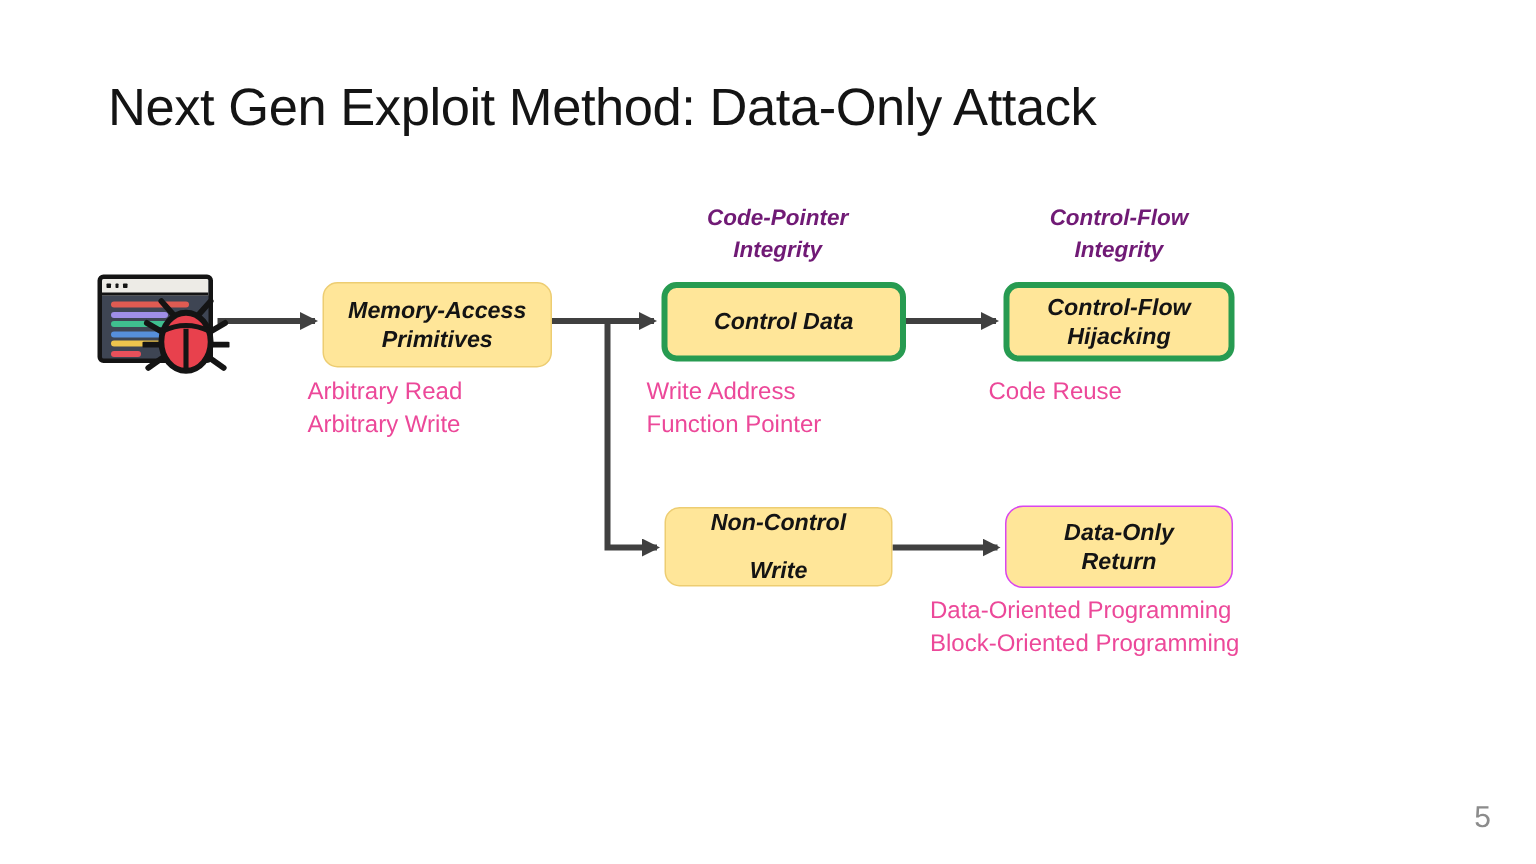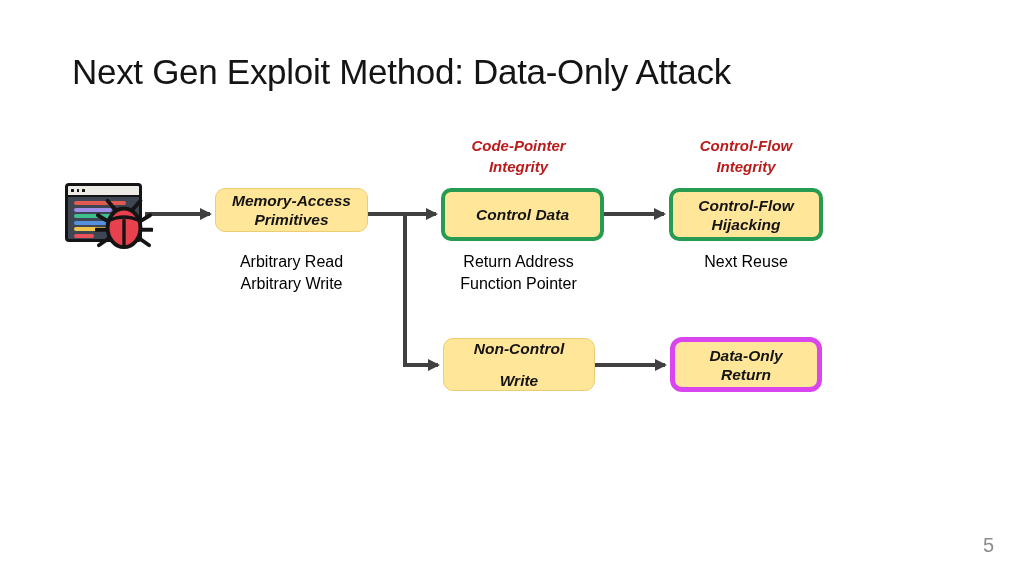--- a/index.html
+++ b/index.html
@@ -20,38 +20,38 @@
 
   
   .node{
     position:absolute;box-sizing:border-box;
     background:#FFE699;border:1px solid #EDCD72;border-radius:10px;
     display:flex;flex-direction:column;align-items:center;justify-content:center;
     text-align:center;font-weight:700;font-style:italic;font-size:15.5px;
     line-height:19px;color:#141414;
   }
   .node.green{border:4px solid #279B51;}
-  .node.red{border:5px solid #d946ef;border-radius:12px;align-items:center;}
+  .node.red{border:1px solid #d946ef;border-radius:12px;align-items:center;}
 
-  .node-memory{left:215px;top:188px;width:153px;height:44px;}
+  .node-memory{left:215px;top:188px;width:153px;height:57px;}
   .node-control-data{left:441px;top:188px;width:163px;height:53px;}
   .node-cf-hijack{left:669px;top:188px;width:154px;height:53px;}
   .node-non-control{left:443px;top:338px;width:152px;height:53px;justify-content:space-between;}
   .node-data-only{left:670px;top:337px;width:152px;height:55px;}
 
   .above-label{
     position:absolute;text-align:center;font-weight:700;font-style:italic;
-    font-size:15px;line-height:21px;color:#b91c1c;
+    font-size:15px;line-height:21px;color:#701a75;
   }
   .above-cpi{left:441px;top:135px;width:155px;}
   .above-cfi{left:669px;top:135px;width:154px;}
 
   .sub-label{
-    position:absolute;text-align:center;font-weight:400;
-    font-size:16px;line-height:22px;color:#000000;
+    position:absolute;text-align:left;font-weight:400;
+    font-size:16px;line-height:22px;color:#ec4899;
   }
   .sub-memory{left:205px;top:251px;width:173px;}
   .sub-control-data{left:431px;top:251px;width:175px;}
   .sub-cf{left:659px;top:251px;width:174px;}
   .sub-data-only{left:620px;top:397px;width:252px;}
 
   .line{display:block;}
 
   
   .code-window{
@@ -158,21 +158,25 @@
   <div class="node red node-data-only">
     <span class="line">Data-Only</span>
     <span class="line">Return</span>
   </div>
 
   <div class="sub-label sub-memory">
     <span class="line">Arbitrary Read</span>
     <span class="line">Arbitrary Write</span>
   </div>
   <div class="sub-label sub-control-data">
-    <span class="line">Return Address</span>
+    <span class="line">Write Address</span>
     <span class="line">Function Pointer</span>
   </div>
   <div class="sub-label sub-cf">
-    <span class="line">Next Reuse</span>
+    <span class="line">Code Reuse</span>
+  </div>
+  <div class="sub-label sub-data-only">
+    <span class="line">Data-Oriented Programming</span>
+    <span class="line">Block-Oriented Programming</span>
   </div>
 
   <div class="page-number">5</div>
 </div>
 
 </body></html>

